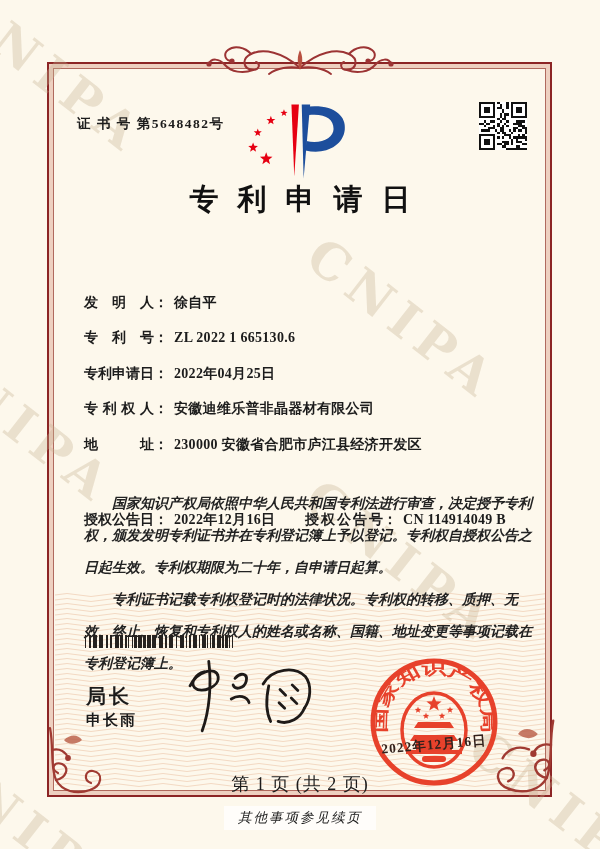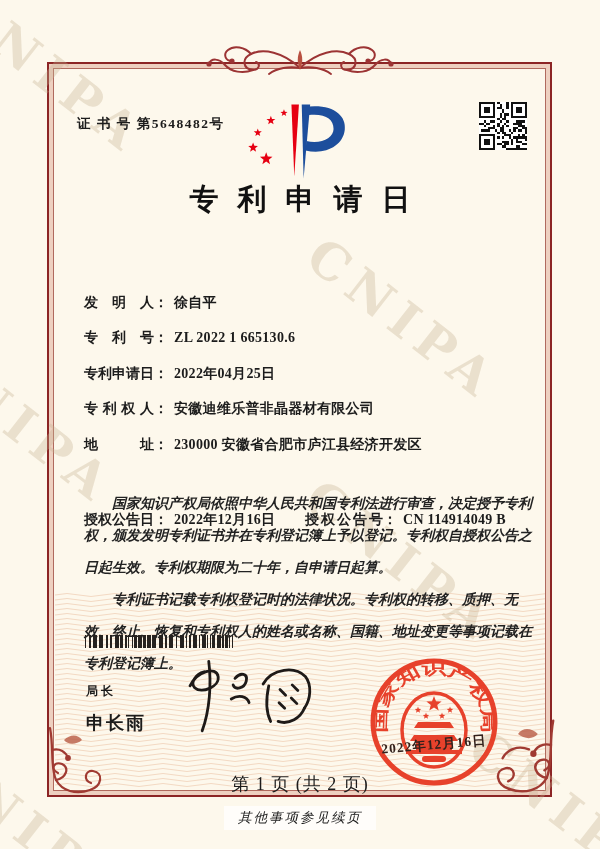--- a/index.html
+++ b/index.html
@@ -33,23 +33,23 @@
   .pair2{position:absolute;left:221px;top:0;}
   .row-name .f-value{font-size:13px;letter-spacing:0;}
   
   #body-text{position:absolute;left:84px;top:488px;width:456px;
     font-size:14px;line-height:32px;font-style:italic;font-weight:700;color:#222;}
   #body-text p{margin:0;text-indent:2em;}
   
   #barcode{position:absolute;left:85px;top:635px;height:13px;font-size:0;white-space:nowrap;}
   #barcode span{display:inline-block;height:13px;background:#26221f;vertical-align:top;}
   #director-title{position:absolute;left:86px;top:683px;font-family:"Liberation Sans","DejaVu Sans",sans-serif;
-    font-size:12px;font-weight:bold;letter-spacing:3px;}
+    font-size:20px;font-weight:bold;letter-spacing:3px;}
   #director-name{position:absolute;left:86px;top:711px;font-family:Liberation Sans, sans-serif;
-    font-size:18px;font-weight:bold;letter-spacing:2px;}
+    font-size:15px;font-weight:bold;letter-spacing:2px;}
   #signature{position:absolute;left:175px;top:652px;width:150px;height:92px;}
   #seal{position:absolute;left:364px;top:652px;width:140px;height:140px;}
   #seal-date{position:absolute;left:360px;top:736px;width:148px;text-align:center;
     transform:rotate(-5deg);font-size:13.5px;font-weight:bold;letter-spacing:1px;color:#33211c;}
   #page-footer{position:absolute;left:0;top:772px;width:100%;text-align:center;font-size:18px;letter-spacing:1px;}
   #continuation{position:absolute;left:0;top:806px;width:100%;text-align:center;}
   #continuation span{display:inline-block;background:#fffdfa;padding:3px 14px;
     font-size:13.5px;font-style:italic;font-weight:400;letter-spacing:2px;}
   
   #orn-top{position:absolute;left:205px;top:42px;width:190px;height:38px;}

